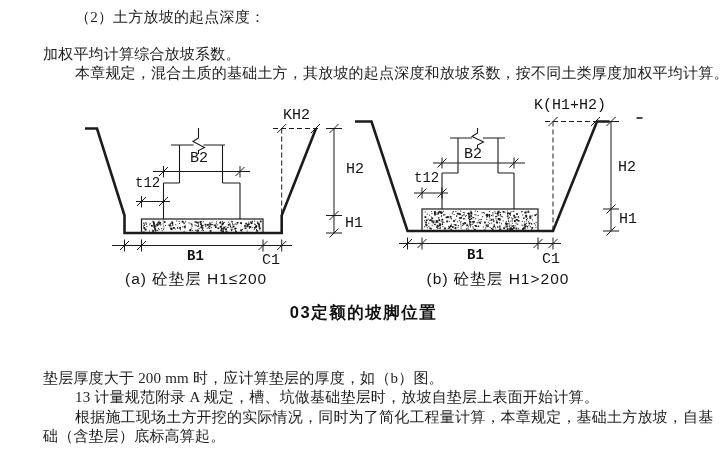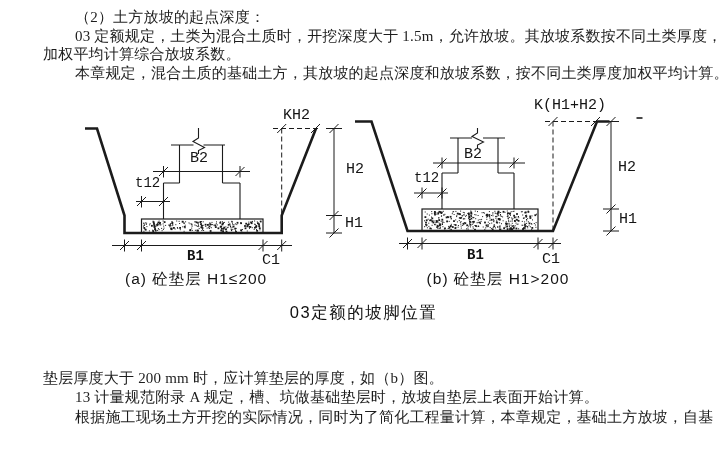--- a/index.html
+++ b/index.html
@@ -7,21 +7,21 @@
   .page svg{position:absolute;left:0;top:0;}
   .bl{position:absolute;font-family:"Liberation Serif","DejaVu Serif",serif;font-size:15px;
       color:#1d1d1d;line-height:1.1;letter-spacing:0.2px;white-space:nowrap;}
   .cad{position:absolute;font-family:"Liberation Mono","DejaVu Sans Mono",monospace;font-size:15px;
       color:#141414;line-height:1;white-space:nowrap;}
   .cad-sm{font-size:14px;}
   .cad-big{font-size:14px;font-weight:700;}
   .cap{position:absolute;font-family:"Liberation Sans","DejaVu Sans",sans-serif;font-size:15.5px;
       color:#141414;letter-spacing:1px;line-height:1;white-space:nowrap;}
   .fig-title{position:absolute;left:0;top:304px;width:727px;text-align:center;
-      font-family:"Liberation Sans","DejaVu Sans",sans-serif;font-size:16.5px;font-weight:400;
+      font-family:"Liberation Sans","DejaVu Sans",sans-serif;font-size:16.5px;font-weight:700;
       color:#111;letter-spacing:1.5px;line-height:1;}
   .ln{stroke:#1b1b1b;fill:none;}
   .thick{stroke-width:2.6;}
   .thin{stroke-width:1.1;}
   .dim{stroke-width:1;}
   .dash{stroke-dasharray:5 3;}
 </style>
 </head>
 <body>
 
@@ -751,21 +751,20 @@
                M548.5 126 L557.5 117 M591 126 L600 117
                M606.5 126 L615.5 117 M606.5 213.5 L615.5 204.5 M606.5 235.5 L615.5 226.5
                M603 121.5 L619 121.5 M603 209 L619 209 M603 231 L619 231
                M403 248 L412 239 M417.5 248 L426.5 239 M533.5 248 L542.5 239 M548.5 248 L557.5 239
                M407.5 237.5 L407.5 249.5 M422 237.5 L422 249.5 M538 237.5 L538 249.5 M553 237.5 L553 249.5"></path>
       <path class="ln" stroke-width="1.6" d="M636.5 118 H642.5"></path>
     </g>
   </svg>
 
   <div class="bl" style="left:75px;top:9px">（2）土方放坡的起点深度：</div>
-  <div class="bl" style="left:75px;top:27.5px">03 定额规定，土类为混合土质时，开挖深度大于 1.5m，允许放坡。其放坡系数按不同土类厚度，</div>
   <div class="bl" style="left:43px;top:46px">加权平均计算综合放坡系数。</div>
   <div class="bl" style="left:75px;top:64.5px">本章规定，混合土质的基础土方，其放坡的起点深度和放坡系数，按不同土类厚度加权平均计算。</div>
 
   <div class="cad" style="left:190px;top:151px">B2</div>
   <div class="cad cad-sm" style="left:135px;top:176px">t12</div>
   <div class="cad" style="left:283px;top:107.5px">KH2</div>
   <div class="cad" style="left:346px;top:161.5px">H2</div>
   <div class="cad" style="left:345px;top:216px">H1</div>
   <div class="cad cad-big" style="left:187px;top:249px">B1</div>
   <div class="cad" style="left:262px;top:253px">C1</div>
@@ -778,14 +777,15 @@
   <div class="cad cad-big" style="left:467px;top:247.5px">B1</div>
   <div class="cad" style="left:542px;top:251.5px">C1</div>
 
   <div class="cap" style="left:125px;top:271px;width:160px;text-align:left">(a) 砼垫层 H1≤200</div>
   <div class="cap" style="left:413px;top:271px;width:170px;text-align:center">(b) 砼垫层 H1&gt;200</div>
   <div class="fig-title">03定额的坡脚位置</div>
 
   <div class="bl" style="left:43px;top:369.5px">垫层厚度大于 200 mm 时，应计算垫层的厚度，如（b）图。</div>
   <div class="bl" style="left:75px;top:389px">13 计量规范附录 A 规定，槽、坑做基础垫层时，放坡自垫层上表面开始计算。</div>
   <div class="bl" style="left:75px;top:408.5px">根据施工现场土方开挖的实际情况，同时为了简化工程量计算，本章规定，基础土方放坡，自基</div>
+  <div class="bl" style="left:43px;top:428px">础（含垫层）底标高算起。</div>
 
 </div>
 
 </body></html>

